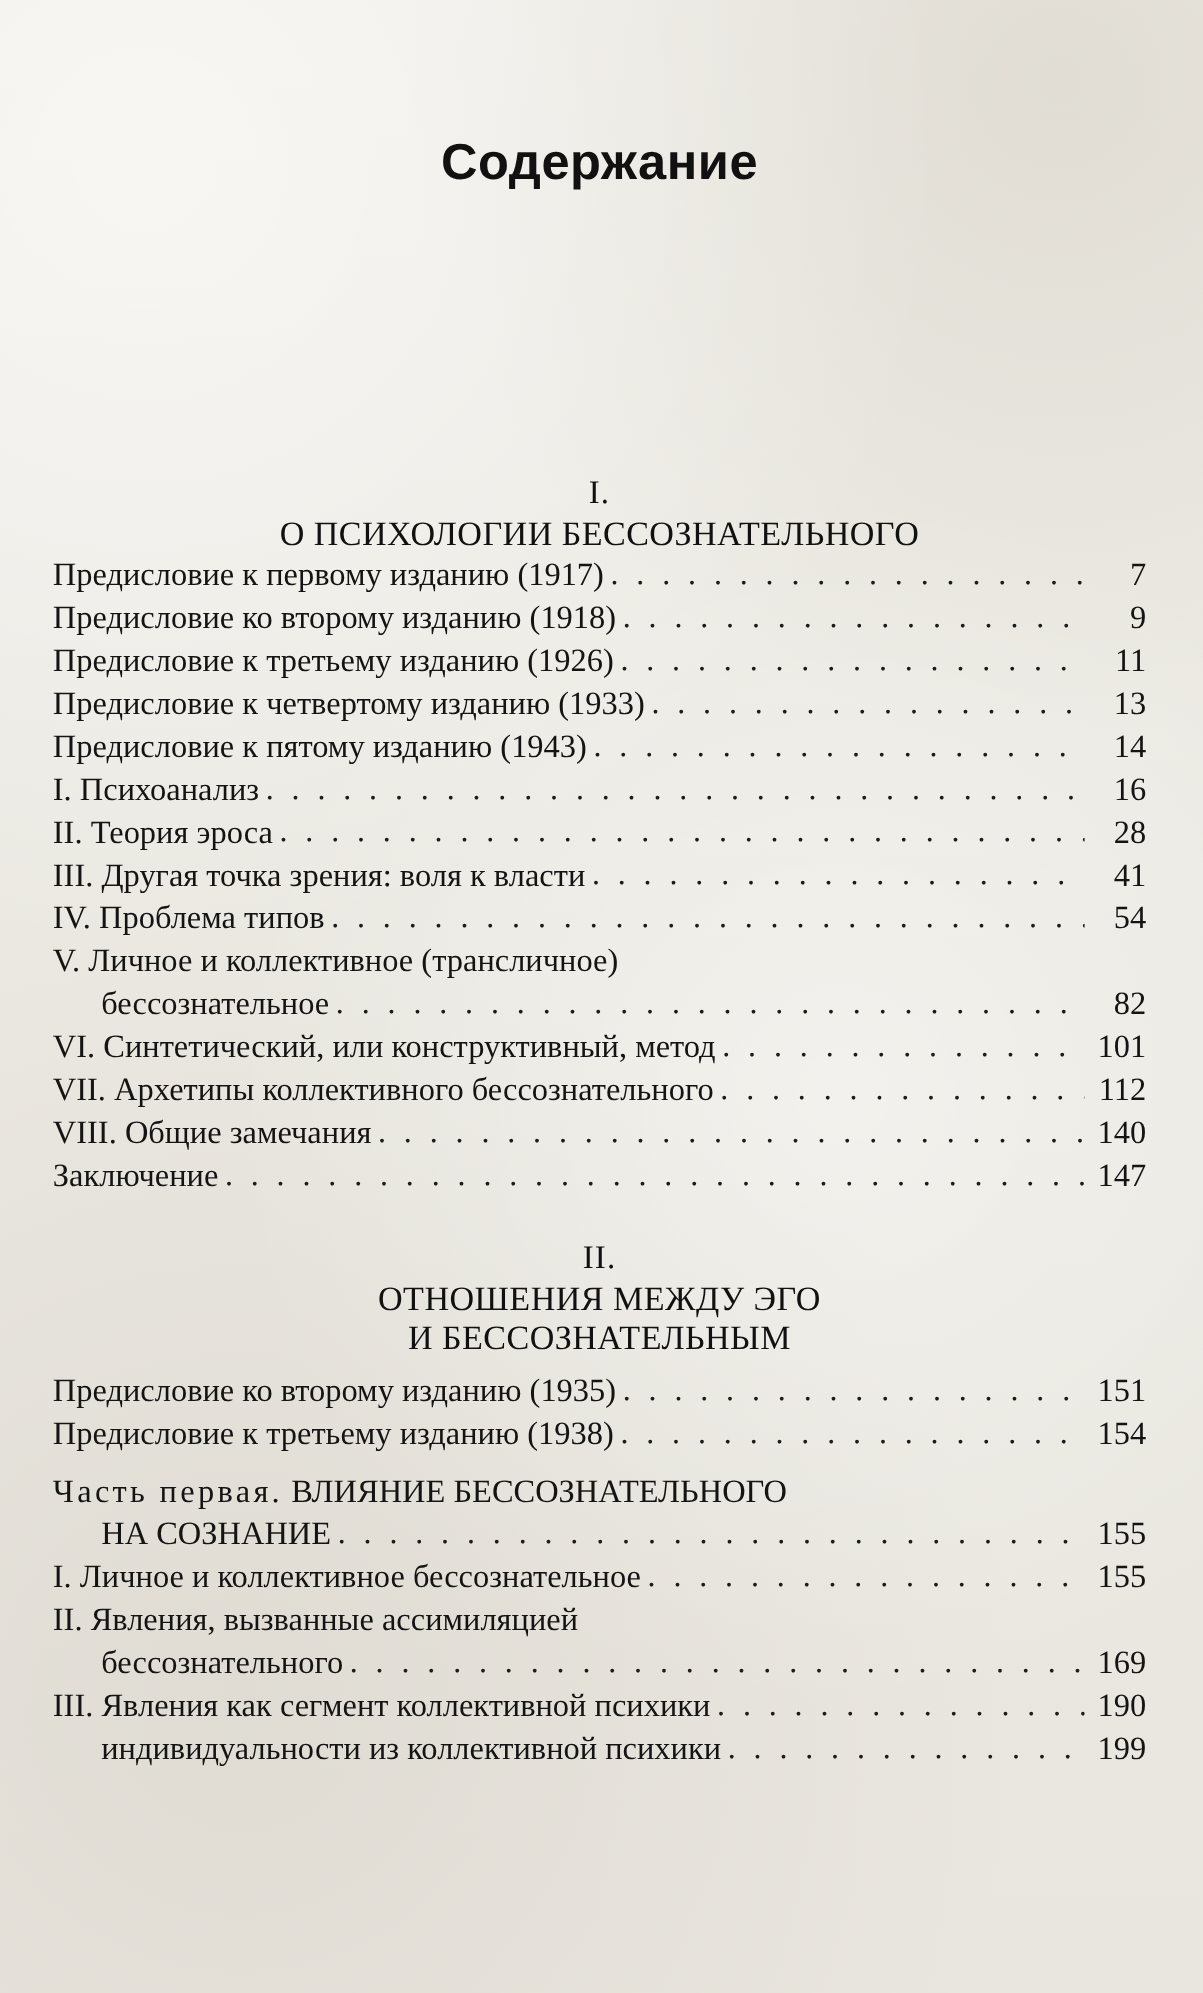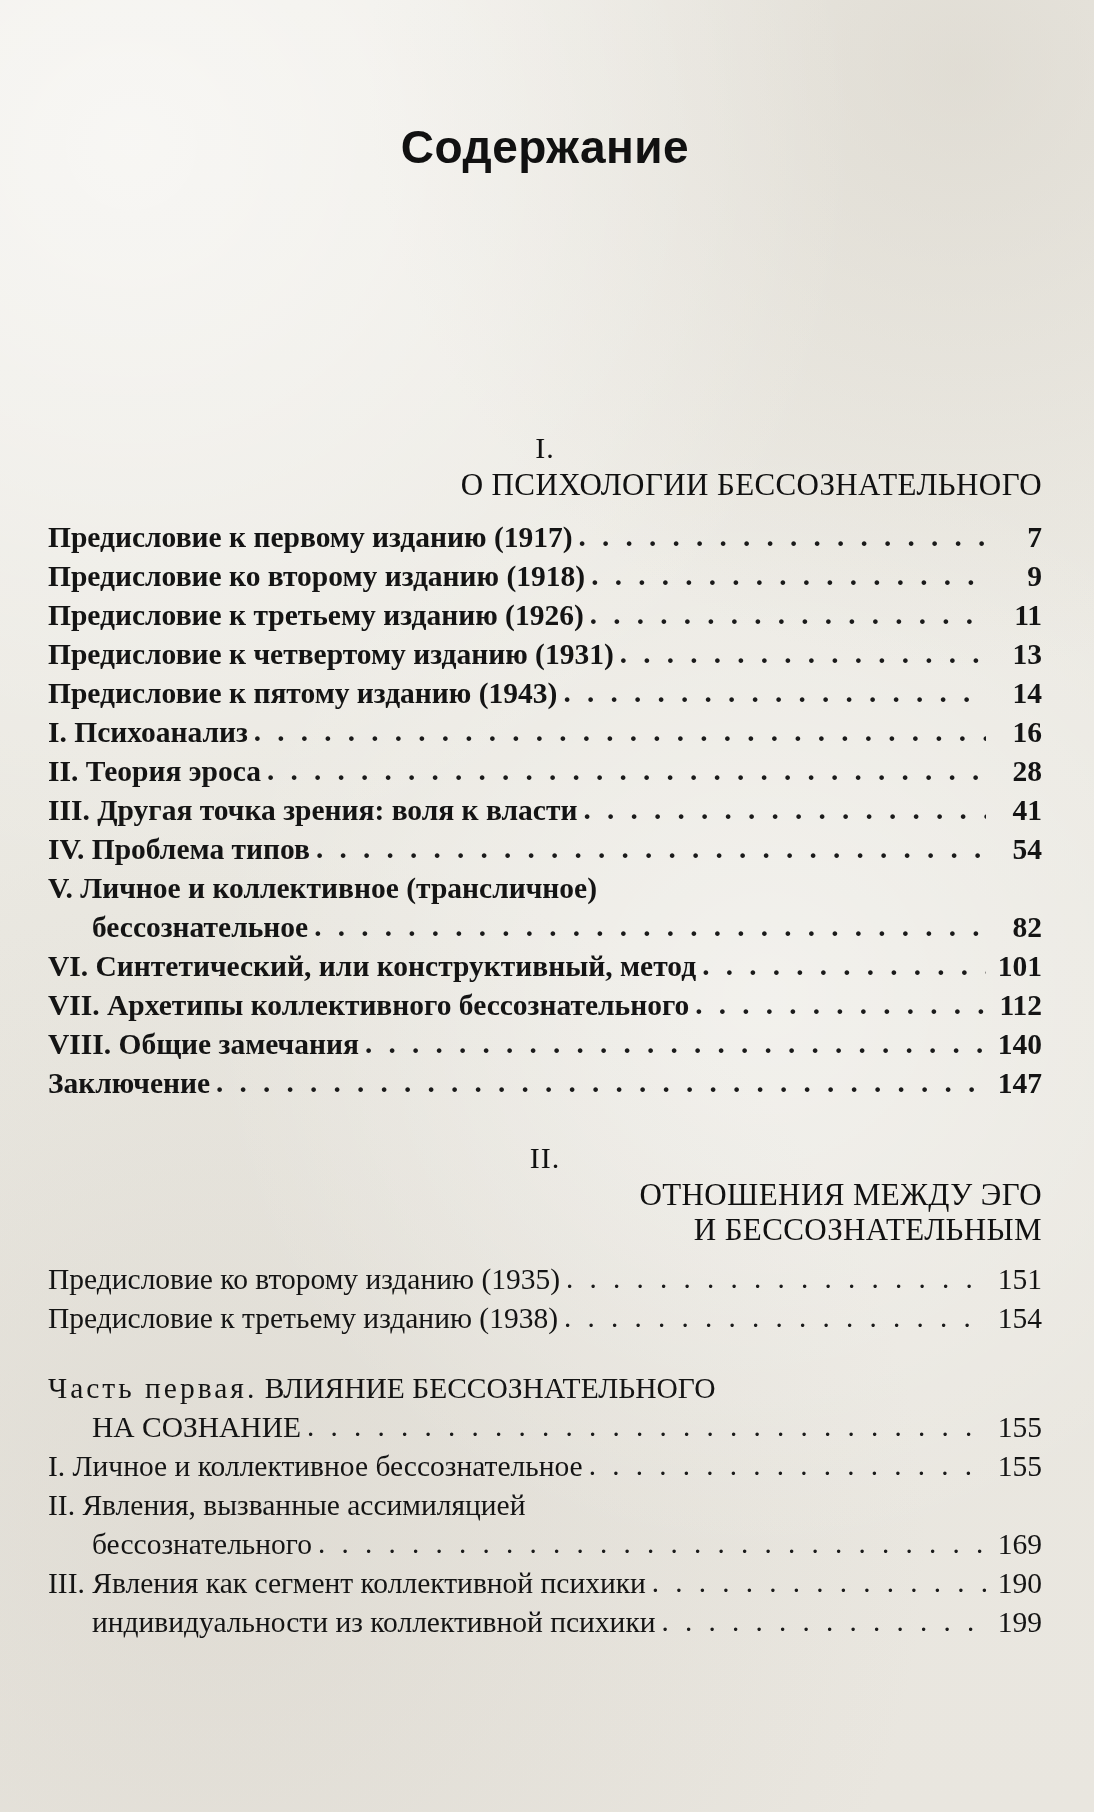--- a/index.html
+++ b/index.html
@@ -51,31 +51,30 @@
   .section-head .numeral {
     font-size: 30px;
     letter-spacing: 1px;
     margin-bottom: 2px;
   }
   .section-head .name {
     font-size: 31px;
     letter-spacing: 0.4px;
     line-height: 1.14;
     font-weight: normal;
-    text-align: right;
   }
   #section-1 { margin-top: 257px; }
   #section-2 { margin-top: 38px; }
 
   .toc-list {
     margin: 0;
     padding: 0;
     list-style: none;
   }
-  .toc-list.first { margin-top: 16px; font-weight: bold; }
+  .toc-list.first { margin-top: 2px; }
   .toc-list.second { margin-top: 13px; }
 
   .toc-item {
     display: block;
     font-size: 29.5px;
     line-height: 1.31;
     color: #141414;
     position: relative;
   }
   .toc-row {
@@ -145,21 +144,21 @@
     </li>
     <li class="toc-item">
       <div class="toc-row">
         <span class="toc-label">Предисловие к третьему изданию (1926)</span>
         <span class="toc-dots">. . . . . . . . . . . . . . . . . . . . . . . . . . . . . . . . . . . . . . . . . . . . . . . . . . . . . . . . . . . . . . . . . . . . . . . . . . . . . . . . . . . . .</span>
         <span class="toc-page">11</span>
       </div>
     </li>
     <li class="toc-item">
       <div class="toc-row">
-        <span class="toc-label">Предисловие к четвертому изданию (1931)</span>
+        <span class="toc-label">Предисловие к четвертому изданию (1933)</span>
         <span class="toc-dots">. . . . . . . . . . . . . . . . . . . . . . . . . . . . . . . . . . . . . . . . . . . . . . . . . . . . . . . . . . . . . . . . . . . . . . . . . . . . . . . . . . . . .</span>
         <span class="toc-page">13</span>
       </div>
     </li>
     <li class="toc-item">
       <div class="toc-row">
         <span class="toc-label">Предисловие к пятому изданию (1943)</span>
         <span class="toc-dots">. . . . . . . . . . . . . . . . . . . . . . . . . . . . . . . . . . . . . . . . . . . . . . . . . . . . . . . . . . . . . . . . . . . . . . . . . . . . . . . . . . . . .</span>
         <span class="toc-page">14</span>
       </div>
@@ -248,21 +247,21 @@
         <span class="toc-page">151</span>
       </div>
     </li>
     <li class="toc-item">
       <div class="toc-row">
         <span class="toc-label">Предисловие к третьему изданию (1938)</span>
         <span class="toc-dots">. . . . . . . . . . . . . . . . . . . . . . . . . . . . . . . . . . . . . . . . . . . . . . . . . . . . . . . . . . . . . . . . . . . . . . . . . . . . . . . . . . . . .</span>
         <span class="toc-page">154</span>
       </div>
     </li>
-    <li class="toc-item part-heading" style="margin-top:31px;">
+    <li class="toc-item part-heading" style="margin-top:13px;">
       <div class="toc-row">
         <span class="toc-label"><span class="spaced">Часть первая.</span><span> ВЛИЯНИЕ БЕССОЗНАТЕЛЬНОГО</span></span>
       </div>
       <div class="toc-cont">
         <div class="toc-row">
           <span class="toc-label">НА СОЗНАНИЕ</span>
           <span class="toc-dots">. . . . . . . . . . . . . . . . . . . . . . . . . . . . . . . . . . . . . . . . . . . . . . . . . . . . . . . . . . . . . . . . . . . . . . . . . . . . . . . . . . . . .</span>
           <span class="toc-page">155</span>
         </div>
       </div>

